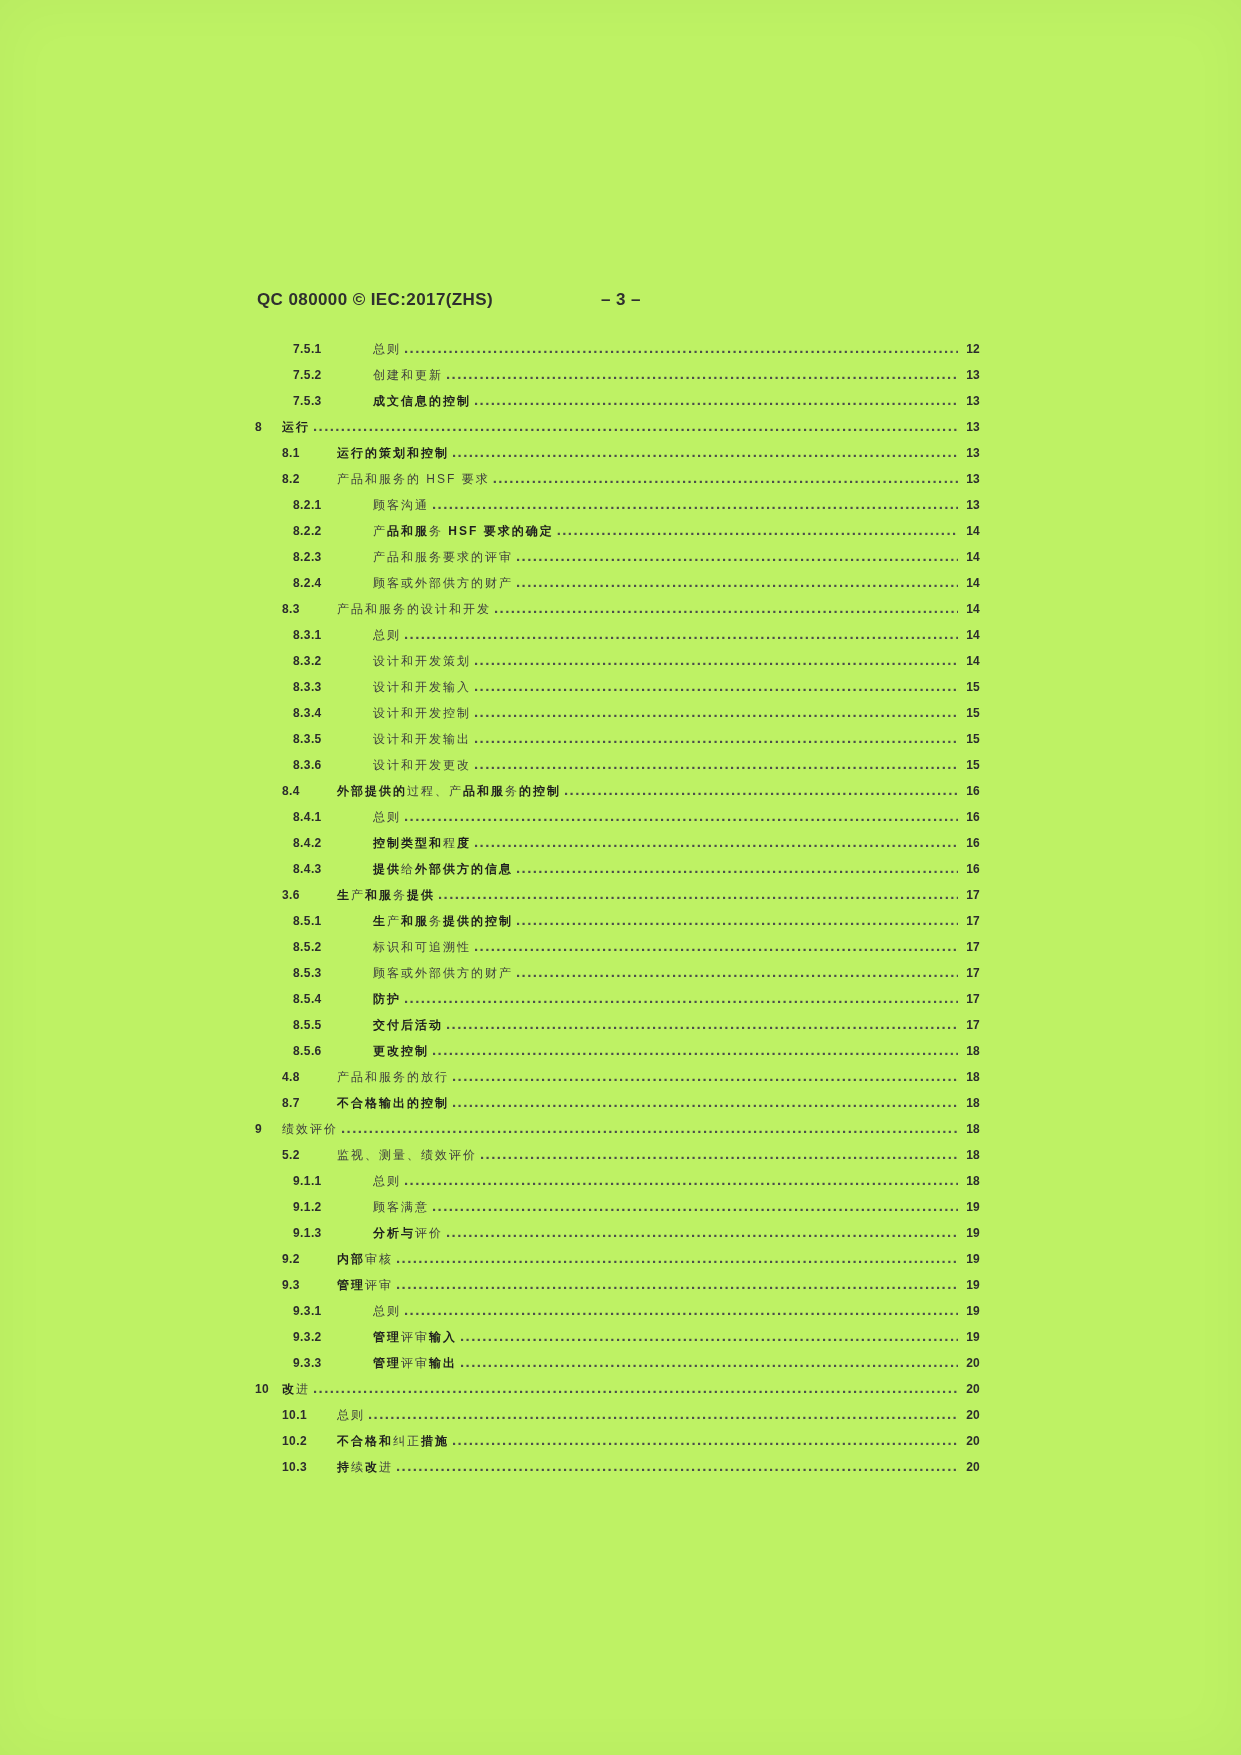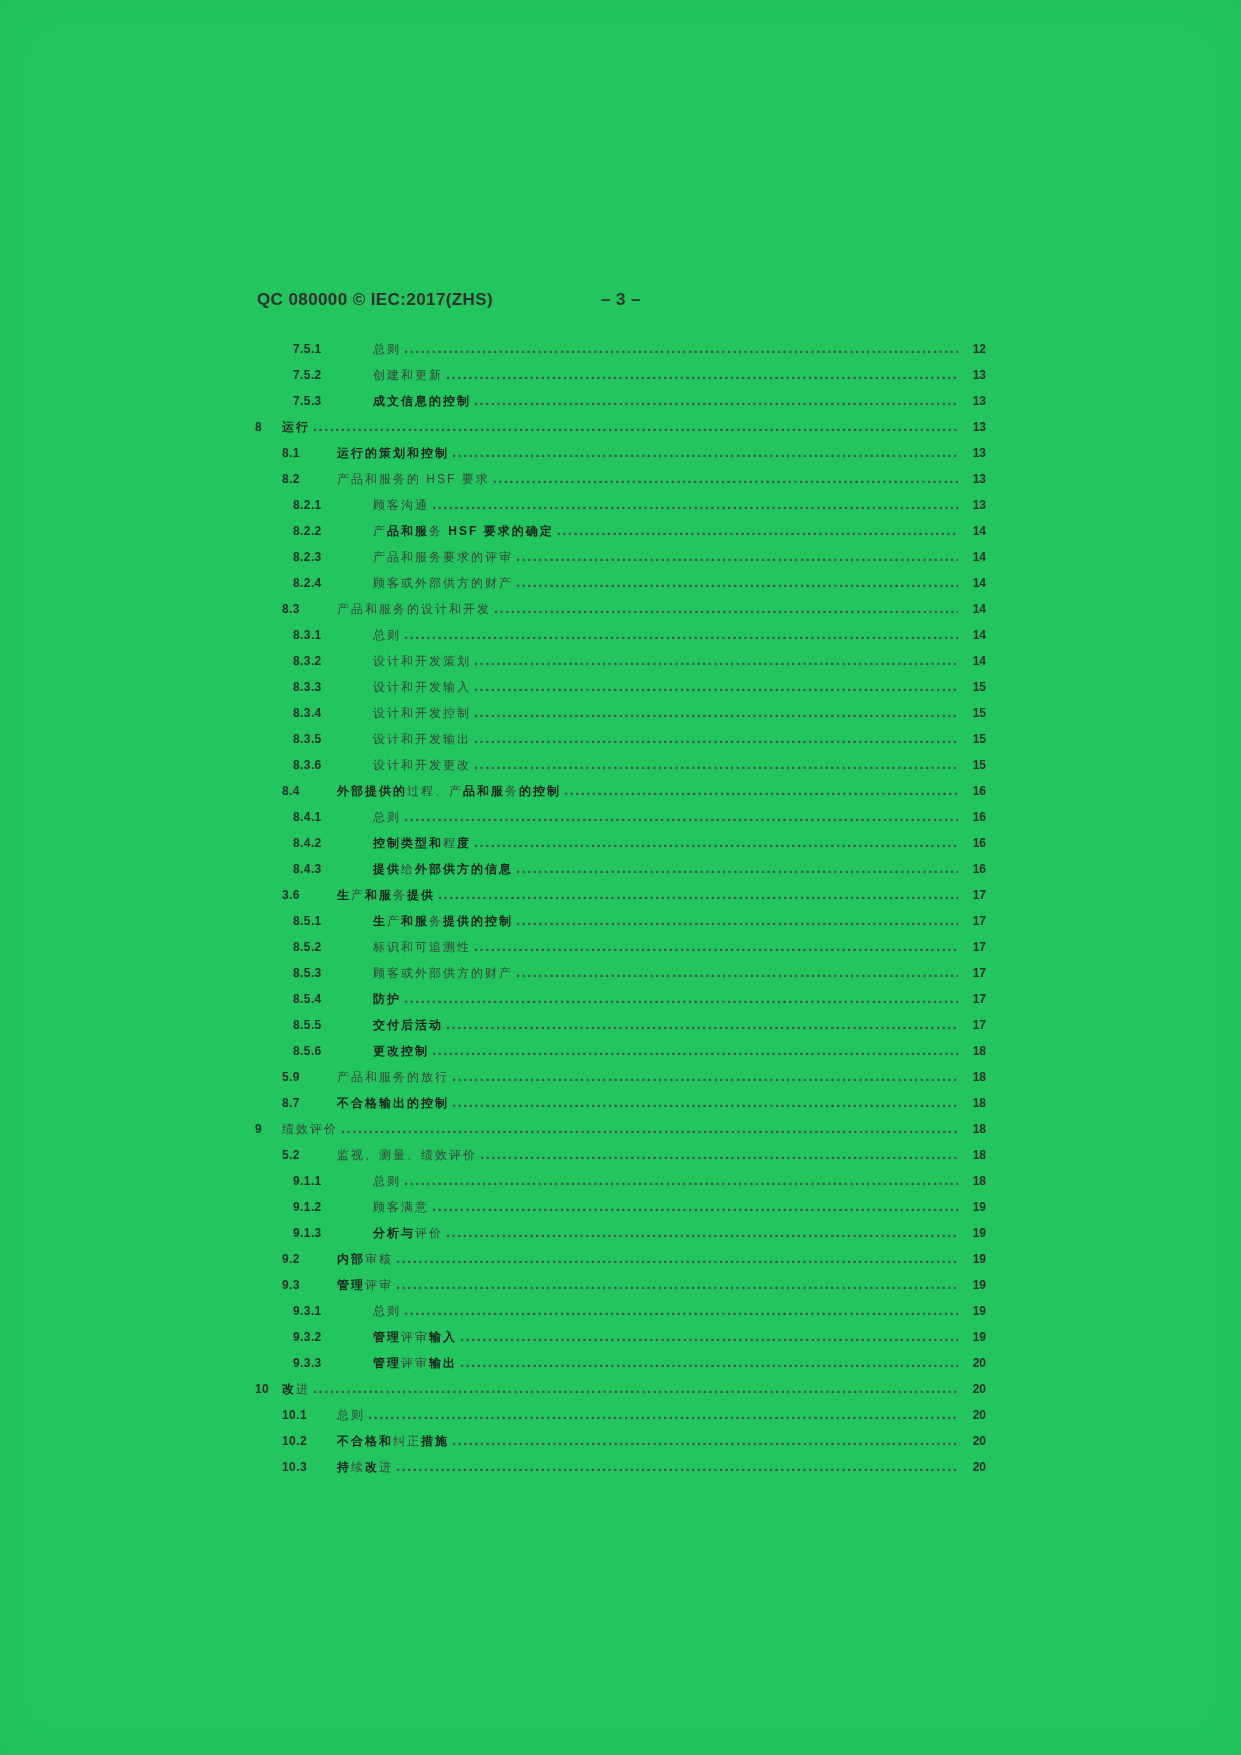--- a/index.html
+++ b/index.html
@@ -6,21 +6,21 @@
     margin: 0;
     padding: 0;
     background: #e9e9e9;
     font-family: "Liberation Sans", "DejaVu Sans", sans-serif;
   }
   .page {
     position: relative;
     width: 1241px;
     height: 1755px;
     margin: 0 auto;
-    background: #22c55e;
+    background: #bef264;
     box-shadow: inset 0 0 60px rgba(0,0,0,0.035);
     overflow: hidden;
   }
   
   .running-header {
     position: absolute;
     top: 290px;
     left: 257px;
     right: 256px;
     height: 22px;
@@ -80,21 +80,21 @@
   }
   .toc-row .leader::after {
     content: "...................................................................................................................................................................................................";
     font-size: 15px;
     font-weight: 700;
     letter-spacing: 1.4px;
   }
   .toc-row .pg {
     flex: none;
     min-width: 26px;
-    text-align: right;
+    text-align: center;
     font-weight: 700;
     color: #2d2d2d;
   }
 </style>
 </head>
 <body>
 
 <div class="page">
 
   <div class="running-header">
@@ -265,21 +265,21 @@
     <span class="leader"></span>
     <span class="pg">17</span>
   </div>
       <div class="toc-row lvl3">
     <span class="num">8.5.6</span>
     <span class="title"><span class="b">更</span><span class="b">改</span><span class="b">控</span><span class="b">制</span></span>
     <span class="leader"></span>
     <span class="pg">18</span>
   </div>
       <div class="toc-row lvl2">
-    <span class="num">5.9</span>
+    <span class="num">4.8</span>
     <span class="title">产品和服务的放行</span>
     <span class="leader"></span>
     <span class="pg">18</span>
   </div>
       <div class="toc-row lvl2">
     <span class="num">8.7</span>
     <span class="title"><span class="b">不</span><span class="b">合</span><span class="b">格</span><span class="b">输</span><span class="b">出</span><span class="b">的</span><span class="b">控</span><span class="b">制</span></span>
     <span class="leader"></span>
     <span class="pg">18</span>
   </div>

